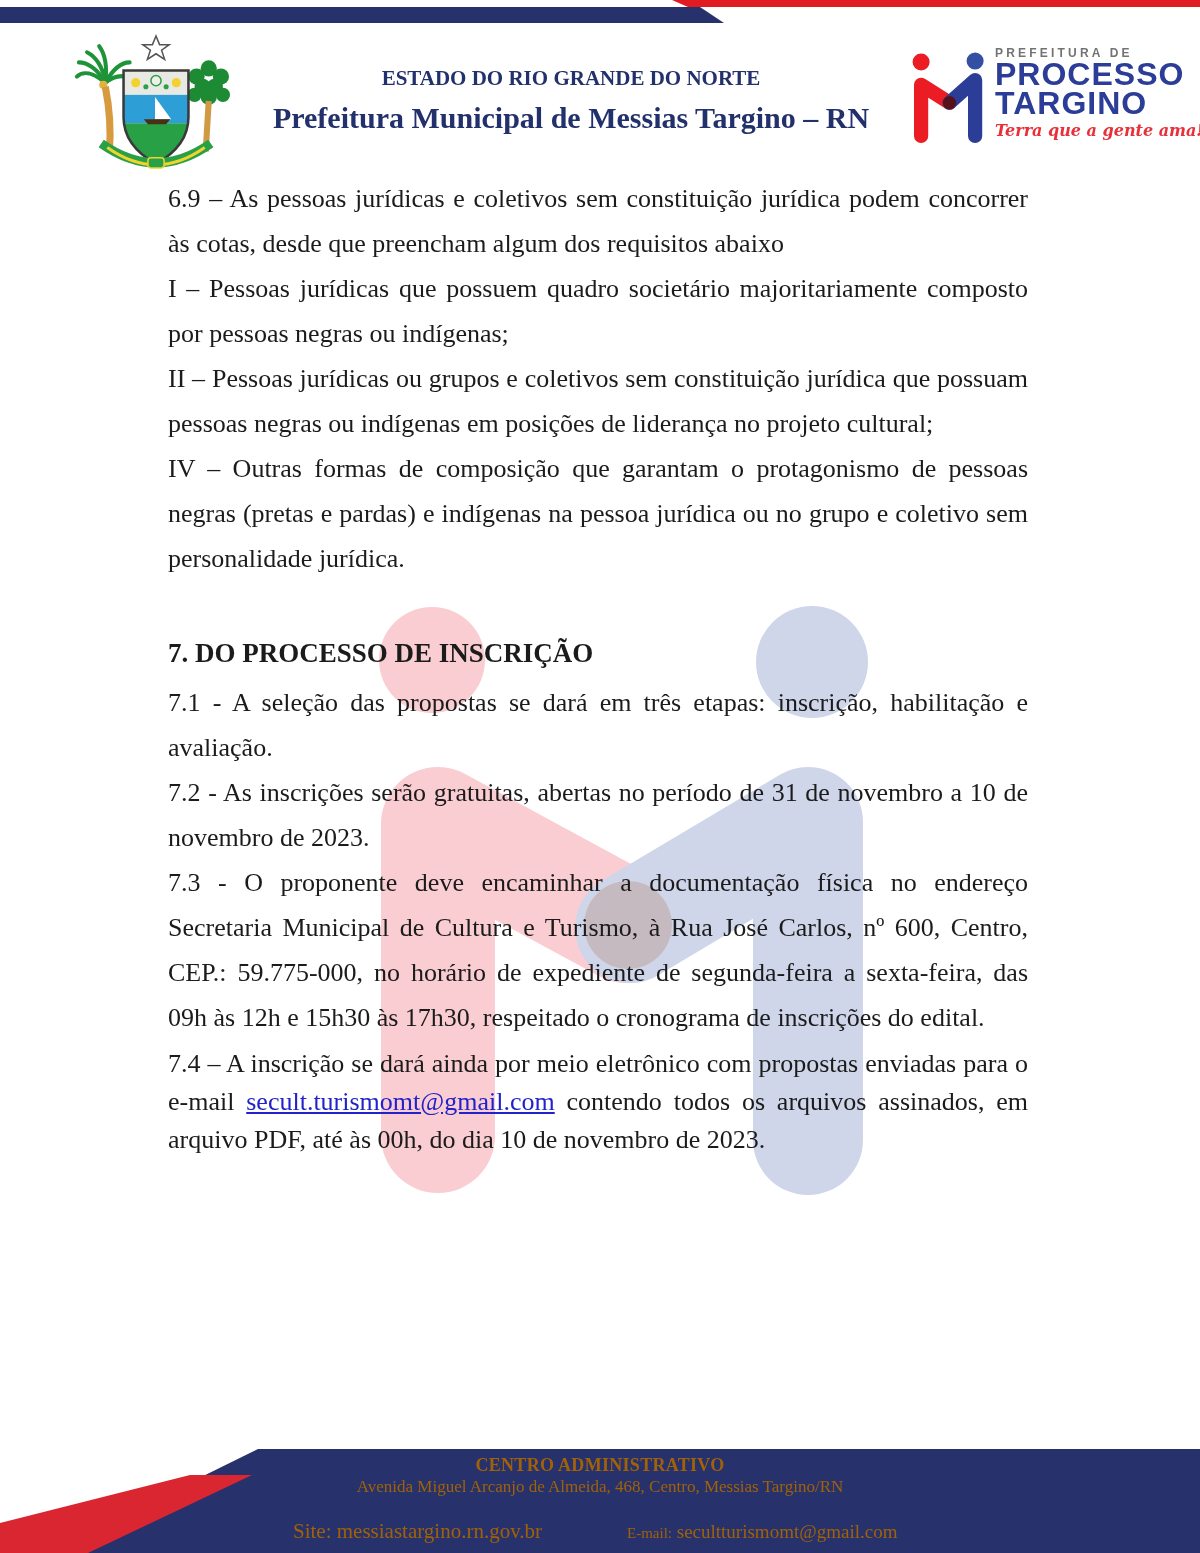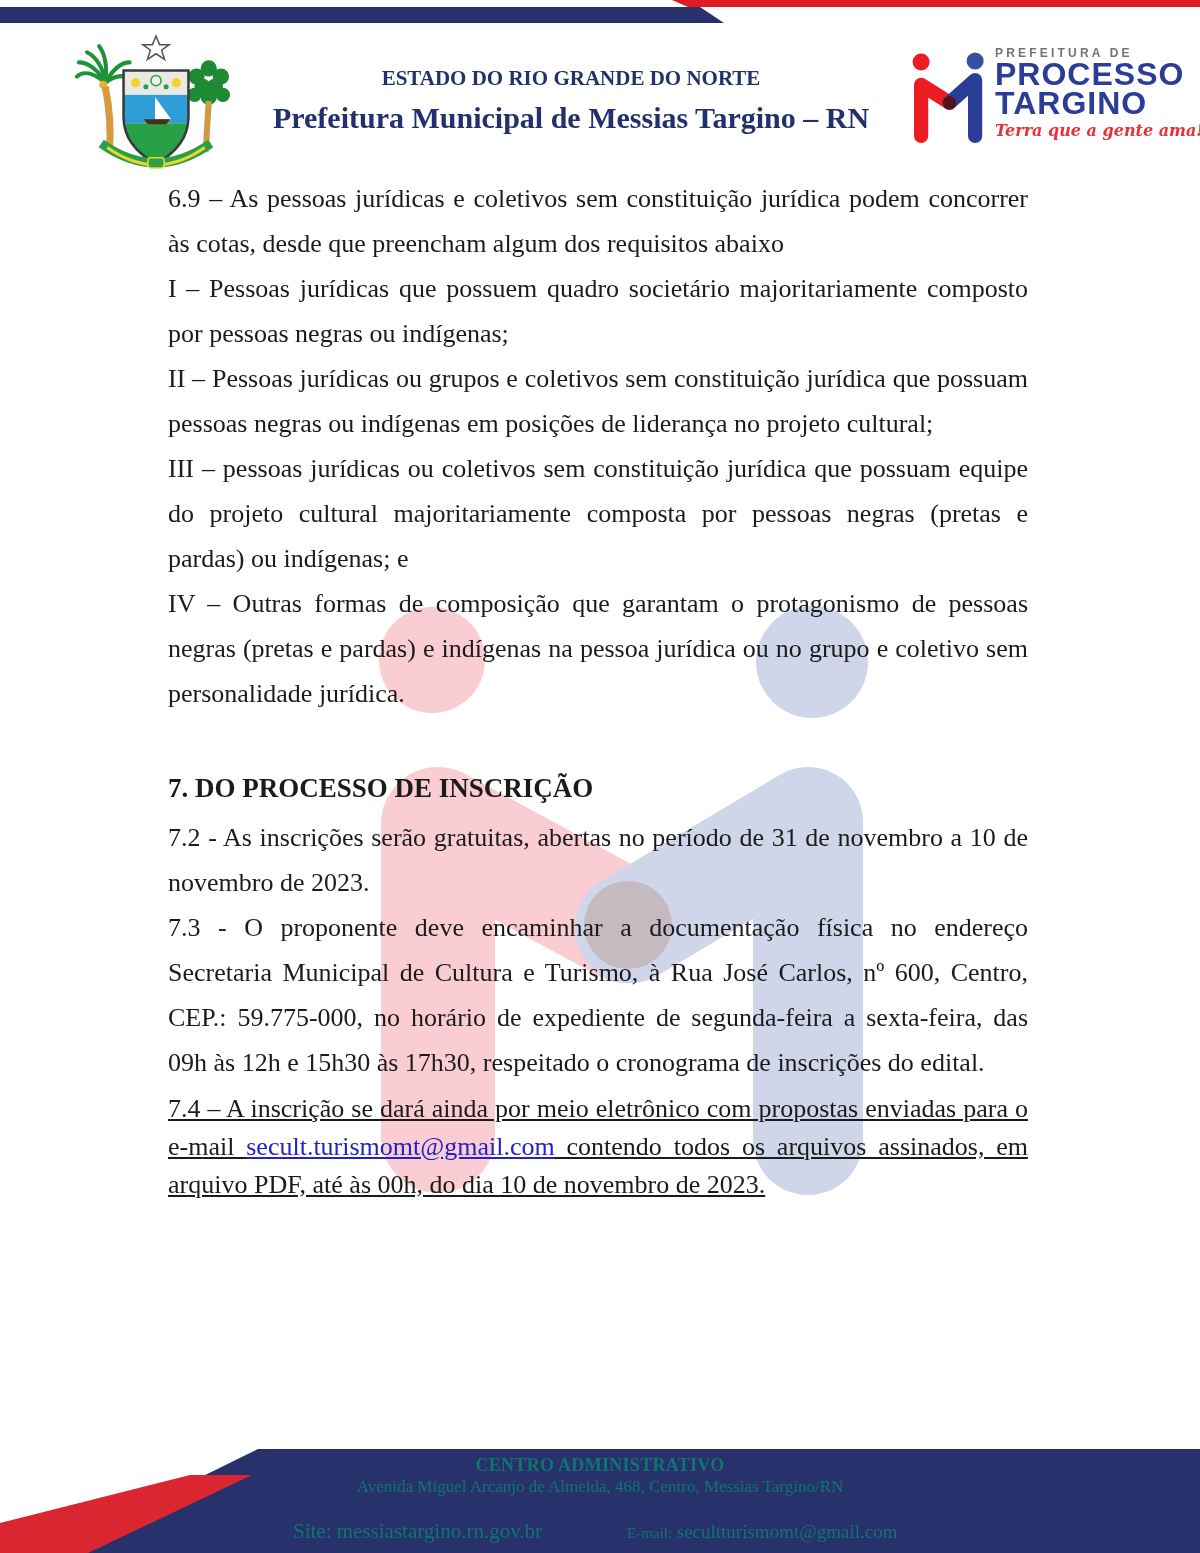--- a/index.html
+++ b/index.html
@@ -36,34 +36,34 @@
   .lt-slogan { font-family:"DejaVu Serif", serif; font-style:italic; font-weight:bold; font-size:16px; color:#e8303a; margin-top:3px; white-space:nowrap; }
   
   .watermark { position:absolute; left:0; top:0; z-index:1; }
   
   .body-text {
     position:absolute; left:168px; top:176px; width:860px; z-index:2;
     font-size:26px; line-height:45px; text-align:justify;
   }
   .body-text p { margin:0; }
   .section-heading { font-weight:bold; font-size:27px; margin-top:50px !important; margin-bottom:4px !important; text-align:left; }
-  .p74 { line-height:38px; margin-top:5px !important;text-decoration:underline; }
+  .p74 { line-height:38px; margin-top:5px !important; }
   a.email { color:#2222cc; text-decoration:underline; cursor:pointer; }
   
   .footer-navy {
     position:absolute; left:0; top:1449px; width:1200px; height:104px;
     background:#27316b; z-index:3;
     clip-path:polygon(258px 0, 1200px 0, 1200px 104px, 47px 104px);
   }
   .footer-red {
     position:absolute; left:0; top:1475px; width:260px; height:78px;
     background:#da2630; z-index:4;
     clip-path:polygon(190px 0, 252px 0, 88px 78px, 0 78px, 0 48px);
   }
-  .footer-textwrap { position:absolute; left:0; top:0; width:1200px; height:1553px; z-index:5; color:#0f766e; pointer-events:none; }
+  .footer-textwrap { position:absolute; left:0; top:0; width:1200px; height:1553px; z-index:5; color:#a16207; pointer-events:none; }
   .f-title   { position:absolute; top:1455px; left:0; width:1200px; text-align:center; font-weight:bold; font-size:18px; letter-spacing:0.3px; }
   .f-address { position:absolute; top:1477px; left:0; width:1200px; text-align:center; font-size:17px; }
   .f-cnpj    { position:absolute; top:1498px; left:0; width:1200px; text-align:center; font-size:17px; }
   .f-site    { position:absolute; top:1519px; left:293px; font-size:21px; }
   .f-email   { position:absolute; top:1521px; left:627px; font-size:19px; }
   .f-email .lbl { font-size:15px; }
 </style>
 </head>
 <body>
 
@@ -147,25 +147,25 @@
         <div class="lt-name">TARGINO</div>
         <div class="lt-slogan">Terra que a gente ama!</div>
       </div>
     </div>
   </div>
 
   <div class="body-text">
     <p>6.9 – As pessoas jurídicas e coletivos sem constituição jurídica podem concorrer às cotas, desde que preencham algum dos requisitos abaixo</p>
     <p>I – Pessoas jurídicas que possuem quadro societário majoritariamente composto por pessoas negras ou indígenas;</p>
     <p>II – Pessoas jurídicas ou grupos e coletivos sem constituição jurídica que possuam pessoas negras ou indígenas em posições de liderança no projeto cultural;</p>
-    <p>III – pessoas jurídicas ou coletivos sem constituição jurídica que possuam equipe do projeto cultural majoritariamente composta por pessoas negras (pretas e pardas) ou indígenas; e</p>
     <p>IV – Outras formas de composição que garantam o protagonismo de pessoas negras (pretas e pardas) e indígenas na pessoa jurídica ou no grupo e coletivo sem personalidade jurídica.</p>
 
     <p class="section-heading">7. DO PROCESSO DE INSCRIÇÃO</p>
 
+    <p>7.1 - A seleção das propostas se dará em três etapas: inscrição, habilitação e avaliação.</p>
     <p>7.2 - As inscrições serão gratuitas, abertas no período de 31 de novembro a 10 de novembro de 2023.</p>
     <p>7.3 - O proponente deve encaminhar a documentação física no endereço Secretaria Municipal de Cultura e Turismo, à Rua José Carlos, nº 600, Centro, CEP.: 59.775-000, no horário de expediente de segunda-feira a sexta-feira, das 09h às 12h e 15h30 às 17h30, respeitado o cronograma de inscrições do edital.</p>
     <p class="p74"><span>7.4 – A inscrição se dará ainda por meio eletrônico com propostas enviadas para o e-mail </span><a class="email">secult.turismomt@gmail.com</a><span> contendo todos os arquivos assinados, em arquivo PDF, até às 00h, do dia 10 de novembro de 2023.</span></p>
   </div>
 
   <div class="footer-navy"></div>
   <div class="footer-red"></div>
   <div class="footer-textwrap">
     <div class="f-title">CENTRO ADMINISTRATIVO</div>
     <div class="f-address">Avenida Miguel Arcanjo de Almeida, 468, Centro, Messias Targino/RN</div>

